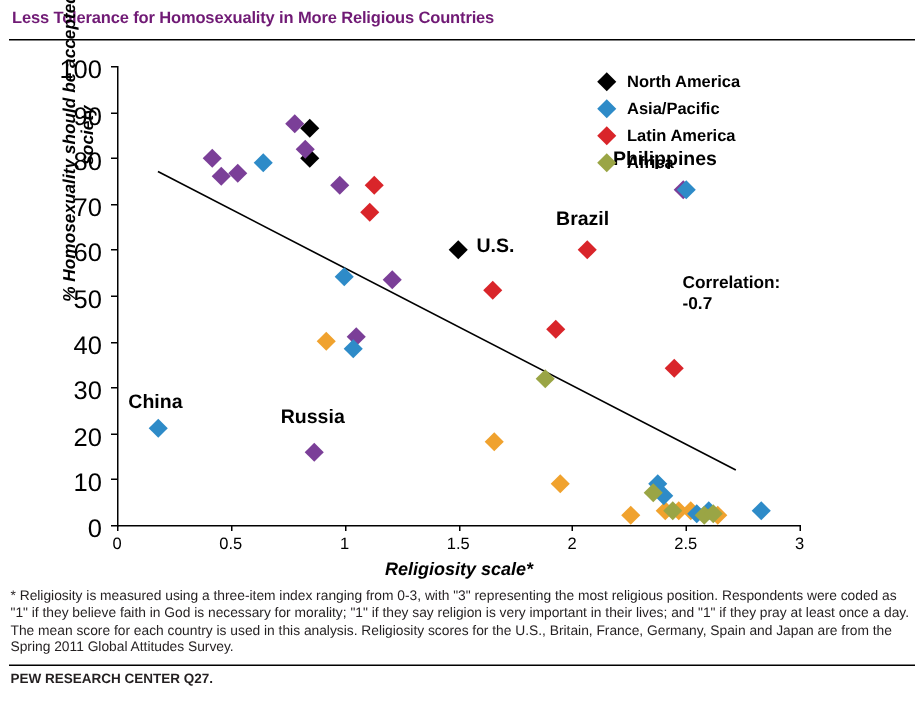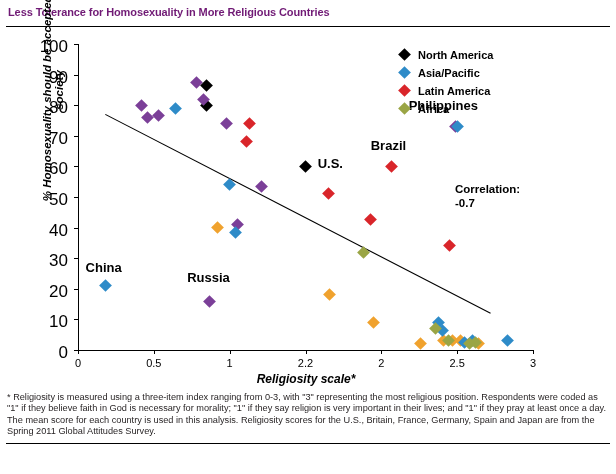--- a/index.html
+++ b/index.html
@@ -227,21 +227,21 @@
       <div class="ytick" style="left: 38px; top: 37px;">100</div>
       <div class="ytick-mark" style="left: 74px; top: 44px;"></div>
     </div>
   <div id="xticks">
       <div class="xtick" style="left: 66px; top: 357px;">0</div>
       <div class="xtick-mark" style="left: 78px; top: 350px;"></div>
       <div class="xtick" style="left: 141.833px; top: 357px;">0.5</div>
       <div class="xtick-mark" style="left: 153.833px; top: 350px;"></div>
       <div class="xtick" style="left: 217.667px; top: 357px;">1</div>
       <div class="xtick-mark" style="left: 229.667px; top: 350px;"></div>
-      <div class="xtick" style="left: 293.5px; top: 357px;">2.2</div>
+      <div class="xtick" style="left: 293.5px; top: 357px;">1.5</div>
       <div class="xtick-mark" style="left: 305.5px; top: 350px;"></div>
       <div class="xtick" style="left: 369.333px; top: 357px;">2</div>
       <div class="xtick-mark" style="left: 381.333px; top: 350px;"></div>
       <div class="xtick" style="left: 445.167px; top: 357px;">2.5</div>
       <div class="xtick-mark" style="left: 457.167px; top: 350px;"></div>
       <div class="xtick" style="left: 521px; top: 357px;">3</div>
       <div class="xtick-mark" style="left: 533px; top: 350px;"></div>
     </div>
 
   <div class="plot-area">
@@ -320,13 +320,14 @@
       </div>
     </div>
 
   <div class="corr">
     <span>Correlation:</span><br>
     <span>-0.7</span>
   </div>
 
   <div class="footnote">* Religiosity is measured using a three-item index ranging from 0-3, with "3" representing the most religious position. Respondents were coded as "1" if they believe faith in God is necessary for morality; "1" if they say religion is very important in their lives; and "1" if they pray at least once a day. The mean score for each country is used in this analysis. Religiosity scores for the U.S., Britain, France, Germany, Spain and Japan are from the Spring 2011 Global Attitudes Survey.</div>
   <div class="footnote-rule"></div>
+  <div class="source">PEW RESEARCH CENTER Q27.</div>
 </div>
 
 </body></html>

